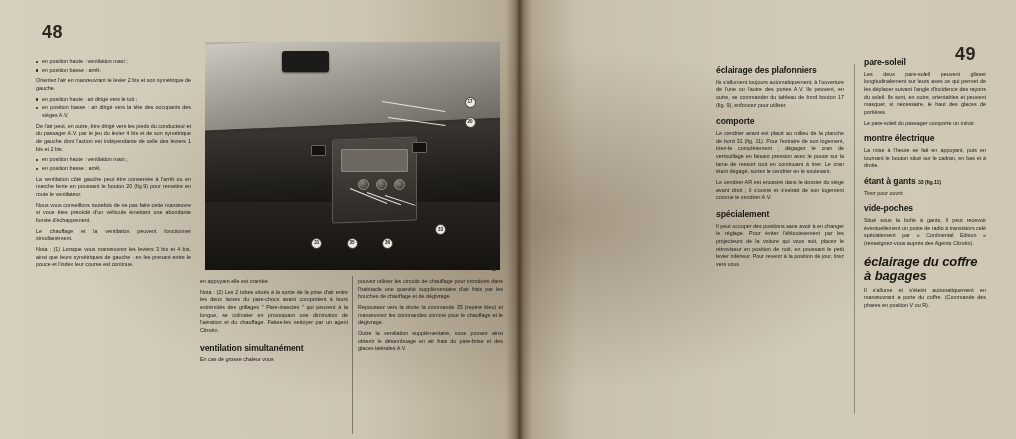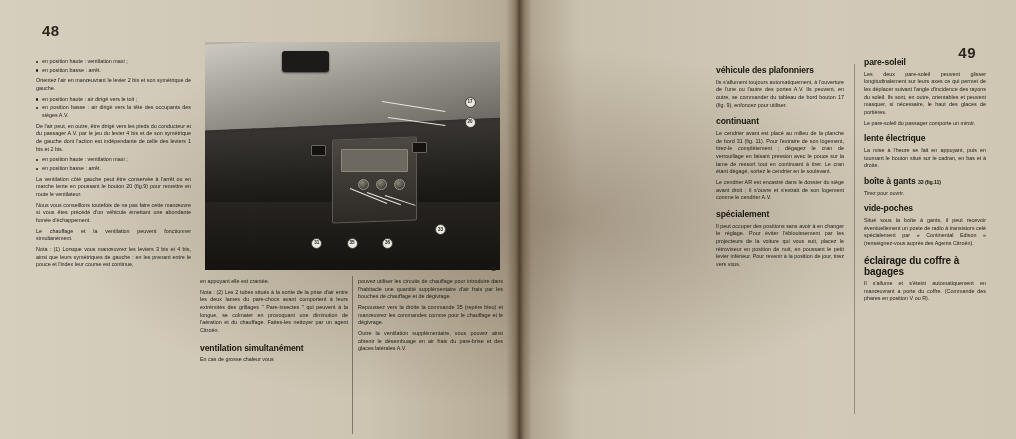--- a/index.html
+++ b/index.html
@@ -36,21 +36,21 @@
       linear-gradient(to right,#d6cfbe 0%, #cdc5b2 70%, #b3a893 100%);
   }
   .page.right{
     width:496px;
     background:
       radial-gradient(ellipse at 8% 50%, rgba(90,70,50,0.35), rgba(0,0,0,0) 55%),
       linear-gradient(to right,#ab9f89 0%, #c9c1ae 12%, #d2cab8 60%, #cfc6b3 100%);
   }
   .folio{
     position:absolute;
-    font-size:15px;font-weight:bold;color:#2b2620;
+    font-size:18px;font-weight:bold;color:#2b2620;
     letter-spacing:0.5px;
     text-align:center;
   }
   .folio.l{left:42px;top:22px;}
   .folio.r{right:40px;top:44px;}
 
   
   .col{
     position:absolute;
     font-size:5.4px;
@@ -65,21 +65,21 @@
   }
   .bullets li:before{
     content:"";position:absolute;left:0;top:2.5px;
     width:2.4px;height:2.4px;border-radius:50%;background:#20201c;
   }
   .hdg{
     font-size:8.6px;font-weight:bold;line-height:1.12;
     color:#17160f;margin:0 0 3px 0;text-align:left;
     letter-spacing:-0.1px;
   }
-  .hdg.sm{font-size:10px;}
+  .hdg.sm{font-size:13px;font-style:italic;}
 
   
   .photo{
     position:absolute;left:205px;top:42px;width:295px;height:228px;
     background:#2a2724;
     overflow:hidden;
   }
   .ph-inner{position:absolute;inset:0;}
   .sky{
     position:absolute;left:0;top:0;width:100%;height:44%;
@@ -218,41 +218,41 @@
     </div>
 
     <div class="rule" style="left:352px;top:276px;width:1px;height:158px;opacity:.45;"></div>
   </div>
 
   <div class="page right">
 
     <div class="folio r">49</div>
 
     <div class="col" style="left:196px;top:66px;width:128px;">
-      <div class="hdg">véhicule des plafonniers</div>
+      <div class="hdg">éclairage des plafonniers</div>
       <p>Ils s'allument toujours automatiquement, à l'ouverture de l'une ou l'autre des portes A.V. Ils peuvent, en outre, se commander du tableau de bord bouton 17 (fig. 9), enfoncez pour utiliser.</p>
       <div style="height:5px"></div>
-      <div class="hdg">continuant</div>
+      <div class="hdg">comporte</div>
       <p>Le cendrier avant est placé au milieu de la planche de bord 31 (fig. 11). Pour l'extraire de son logement, tirez-le complètement ; dégagez le cran de verrouillage en faisant pression avec le pouce sur la lame de ressort tout en continuant à tirer. Le cran étant dégagé, sortez le cendrier en le soulevant.</p>
       <p>Le cendrier AR est encastré dans le dossier du siège avant droit ; il s'ouvre et s'extrait de son logement comme le cendrier A.V.</p>
       <div style="height:5px"></div>
       <div class="hdg">spécialement</div>
       <p>Il peut occuper des positions sans avoir à en changer le réglage. Pour éviter l'éblouissement par les projecteurs de la voiture qui vous suit, placez le rétroviseur en position de nuit, en poussant le petit levier inférieur. Pour revenir à la position de jour, tirez vers vous.</p>
     </div>
 
     <div class="col" style="left:344px;top:58px;width:122px;">
       <div class="hdg">pare-soleil</div>
       <p>Les deux pare-soleil peuvent glisser longitudinalement sur leurs axes ce qui permet de les déplacer suivant l'angle d'incidence des rayons du soleil. Ils sont, en outre, orientables et peuvent masquer, si nécessaire, le haut des glaces de portières.</p>
       <p>Le pare-soleil du passager comporte un miroir.</p>
       <div style="height:4px"></div>
-      <div class="hdg">lente électrique</div>
+      <div class="hdg">montre électrique</div>
       <p>La mise à l'heure se fait en appuyant, puis en tournant le bouton situé sur le cadran, en bas et à droite.</p>
       <div style="height:4px"></div>
       <div class="hdg">
-        <span>boîte à gants</span>
+        <span>étant à gants</span>
         <span style="font-size:5.2px;font-weight:bold;">33 (fig.11)</span>
       </div>
       <p>Tirez pour ouvrir.</p>
       <div style="height:4px"></div>
       <div class="hdg">vide-poches</div>
       <p>Situé sous la boîte à gants, il peut recevoir éventuellement un poste de radio à transistors celé spécialement par « Continental Edison » (renseignez-vous auprès des Agents Citroën).</p>
       <div style="height:4px"></div>
       <div class="hdg sm">éclairage du coffre à bagages</div>
       <p>Il s'allume et s'éteint automatiquement en manœuvrant a porte du coffre. (Commande des phares en position V ou R).</p>
     </div>

